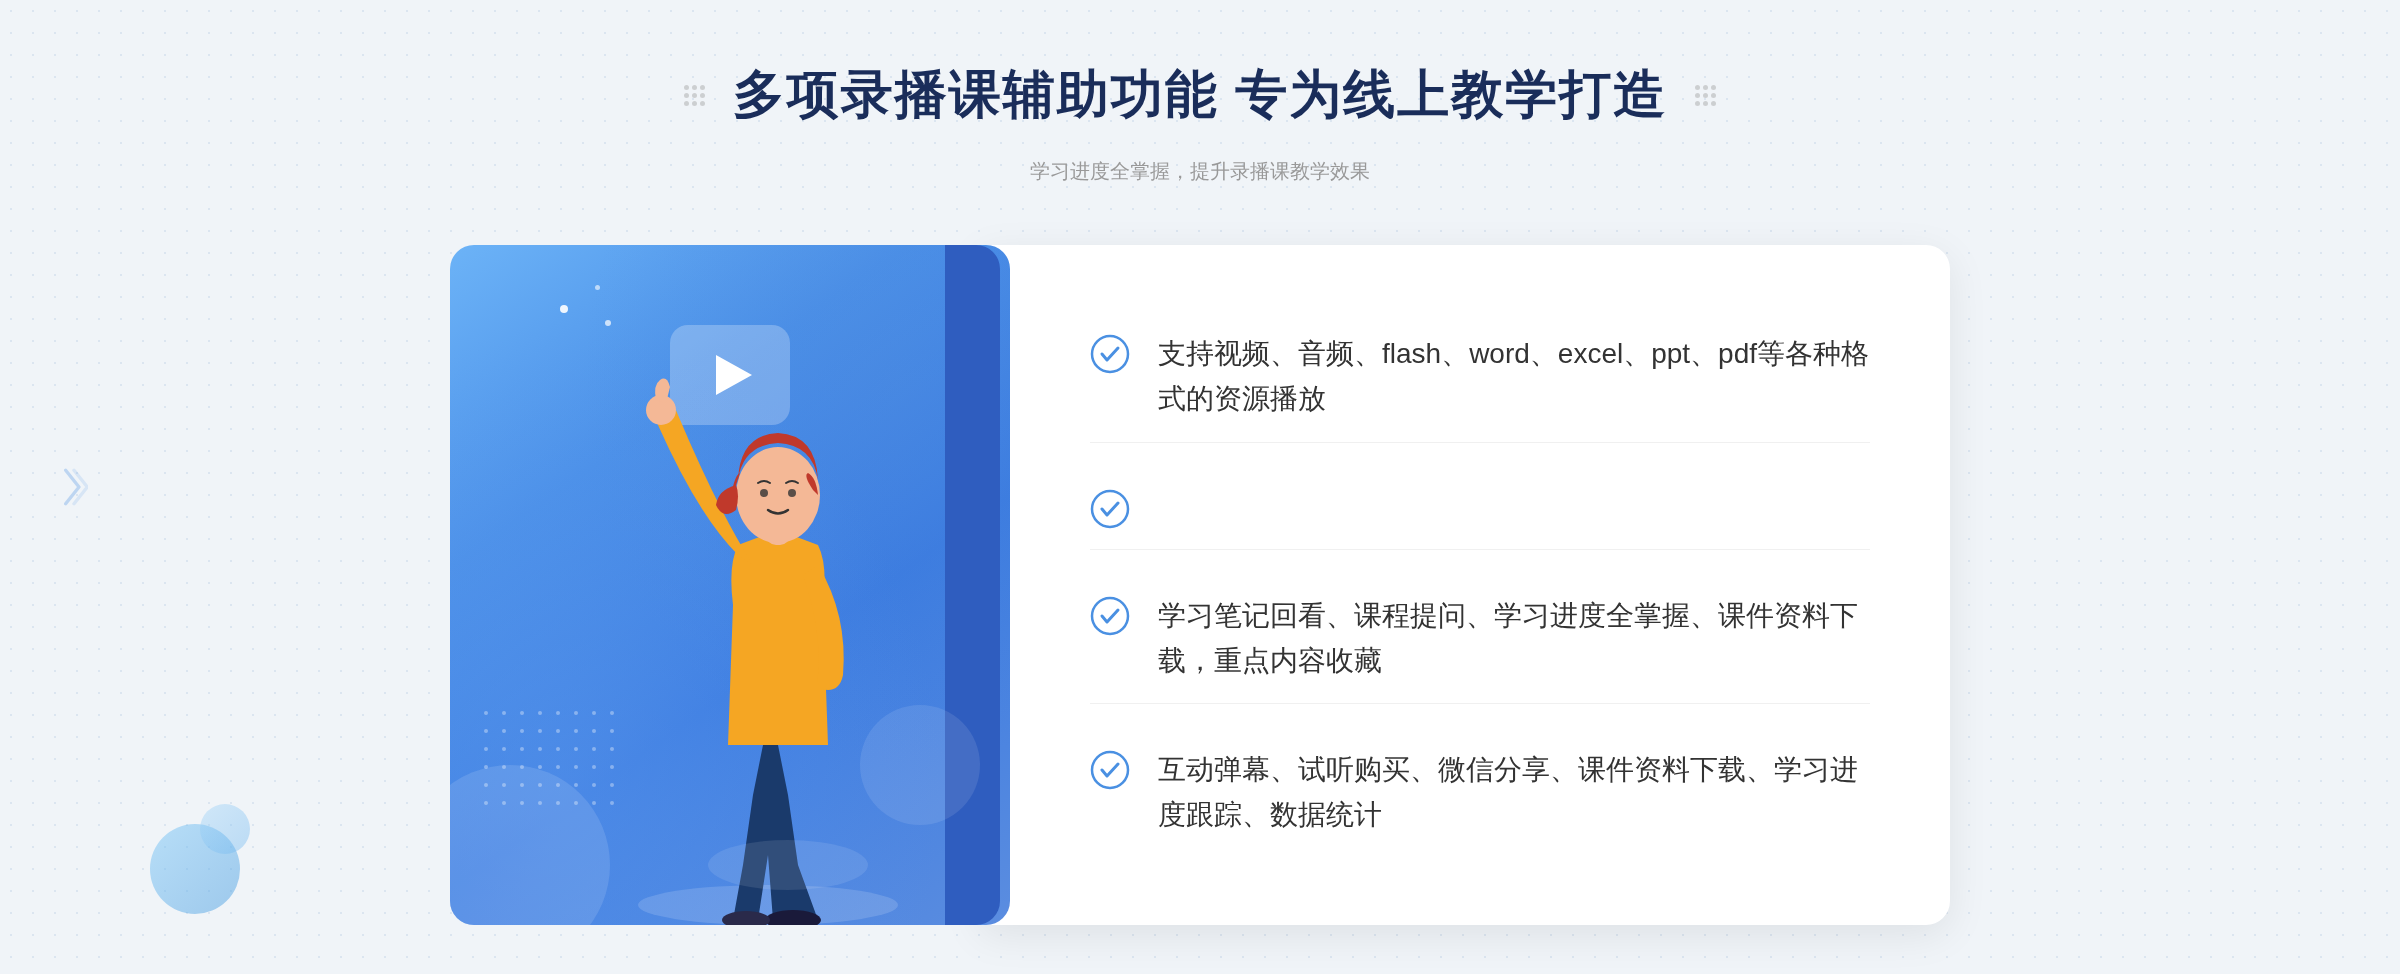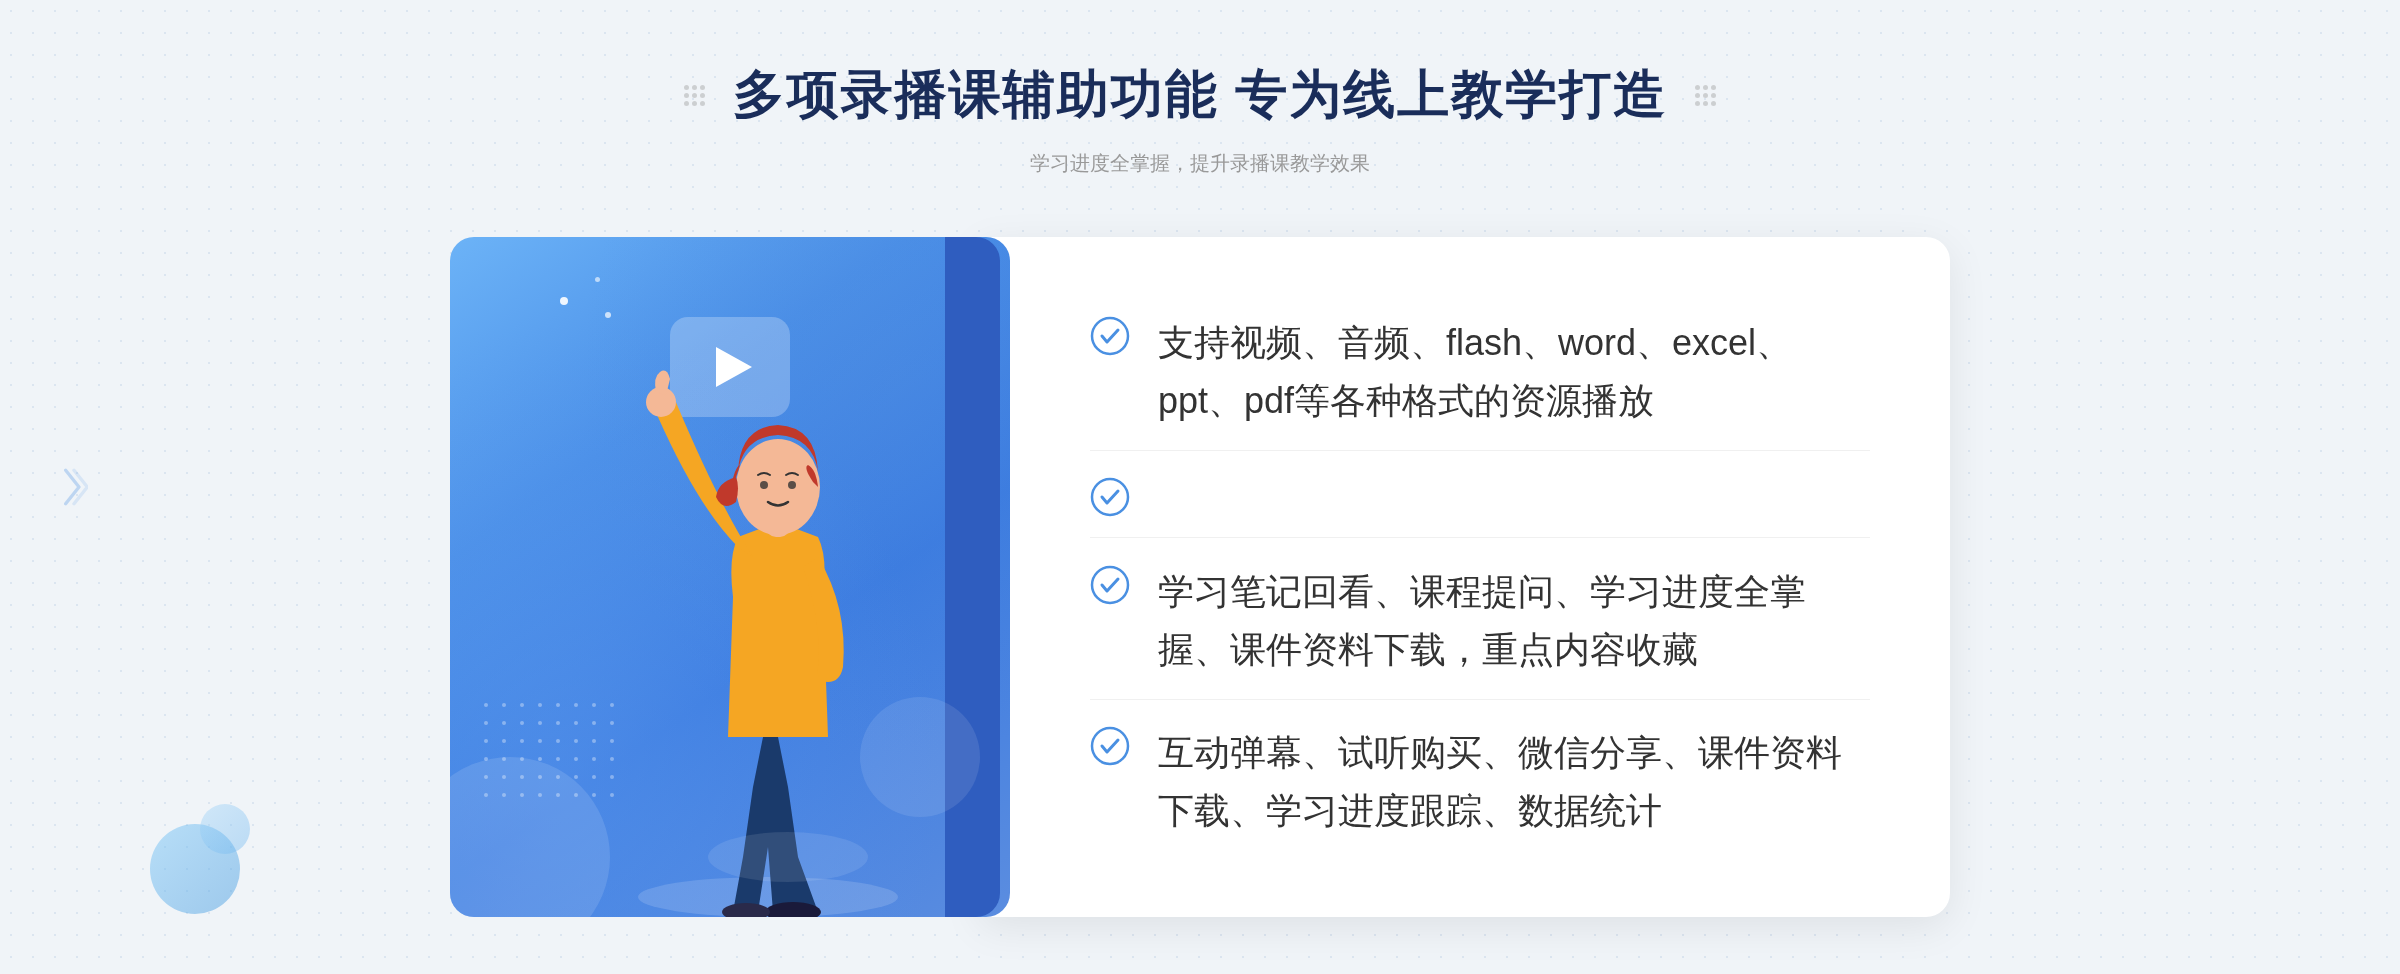--- a/index.html
+++ b/index.html
@@ -49,21 +49,21 @@
       margin-bottom: 20px;
       display: flex;
       flex-direction: column;
       align-items: center;
     }
 
     .header-title-row {
       display: flex;
       align-items: center;
       gap: 28px;
-      margin-bottom: 12px;
+      margin-bottom: 20px;
     }
 
     .dots-icon-group {
       display: grid;
       grid-template-columns: repeat(3, 5px);
       grid-template-rows: repeat(3, 5px);
       gap: 3px;
       opacity: 0.4;
     }
 
@@ -248,21 +248,21 @@
       flex-shrink: 0;
       margin-top: 2px;
     }
 
     .check-icon svg {
       width: 40px;
       height: 40px;
     }
 
     .feature-text {
-      font-size: 36px;
+      font-size: 28px;
       color: #333;
       line-height: 1.6;
       font-weight: 400;
     }
 
     
     .left-arrow-deco {
       position: absolute;
       left: 60px;
       top: 50%;

